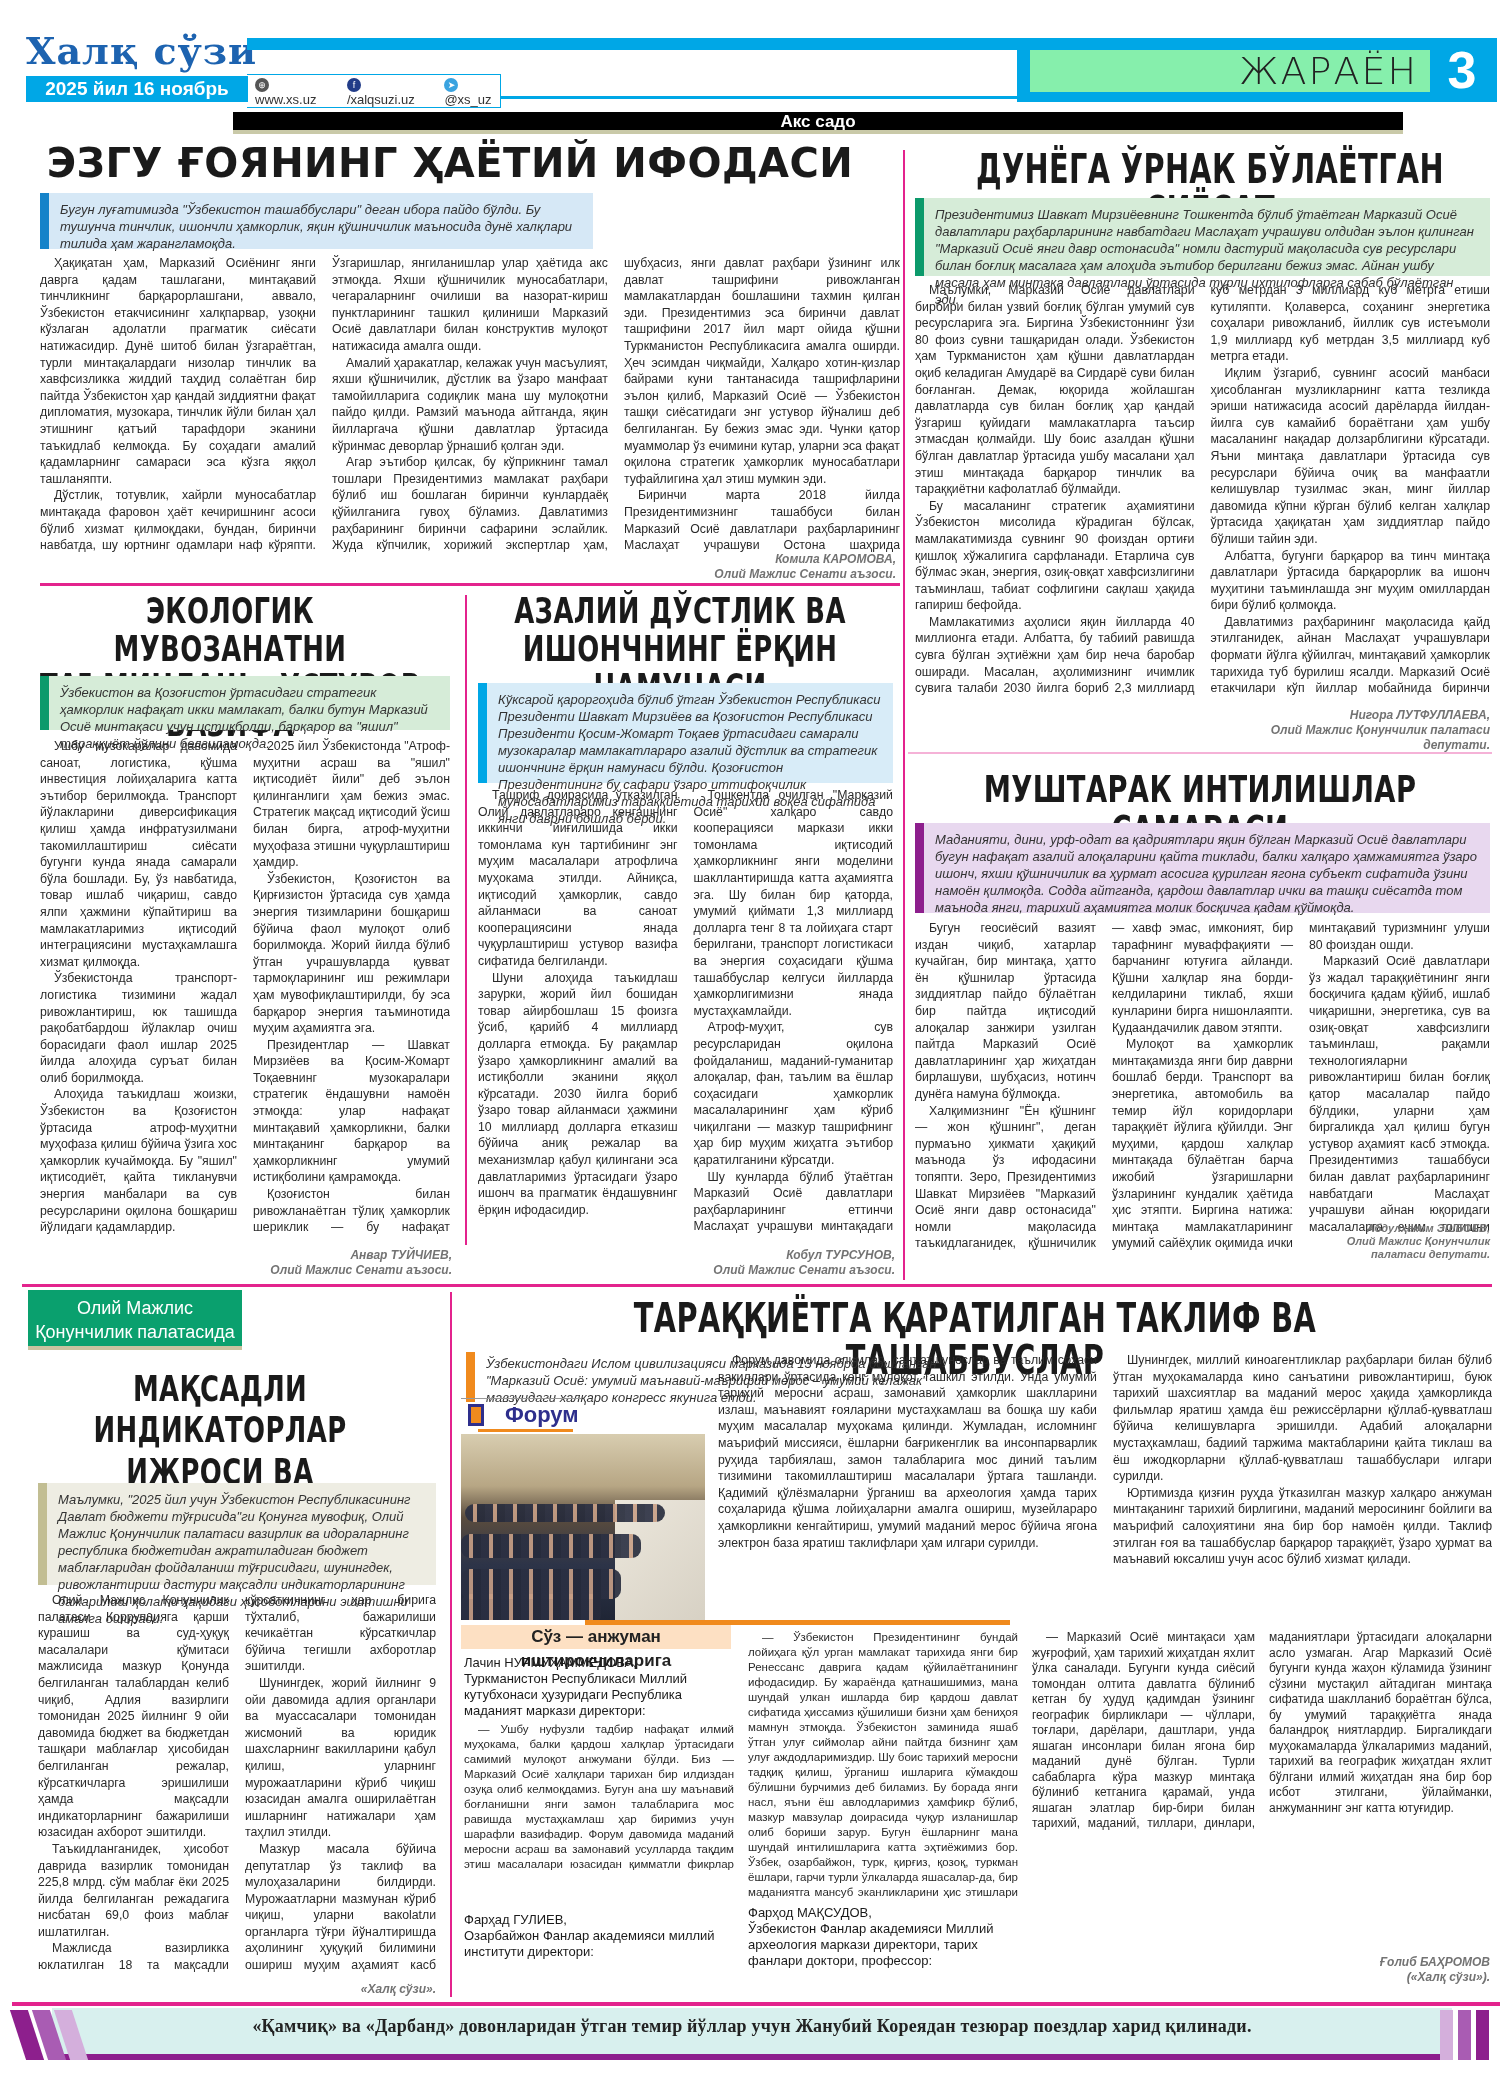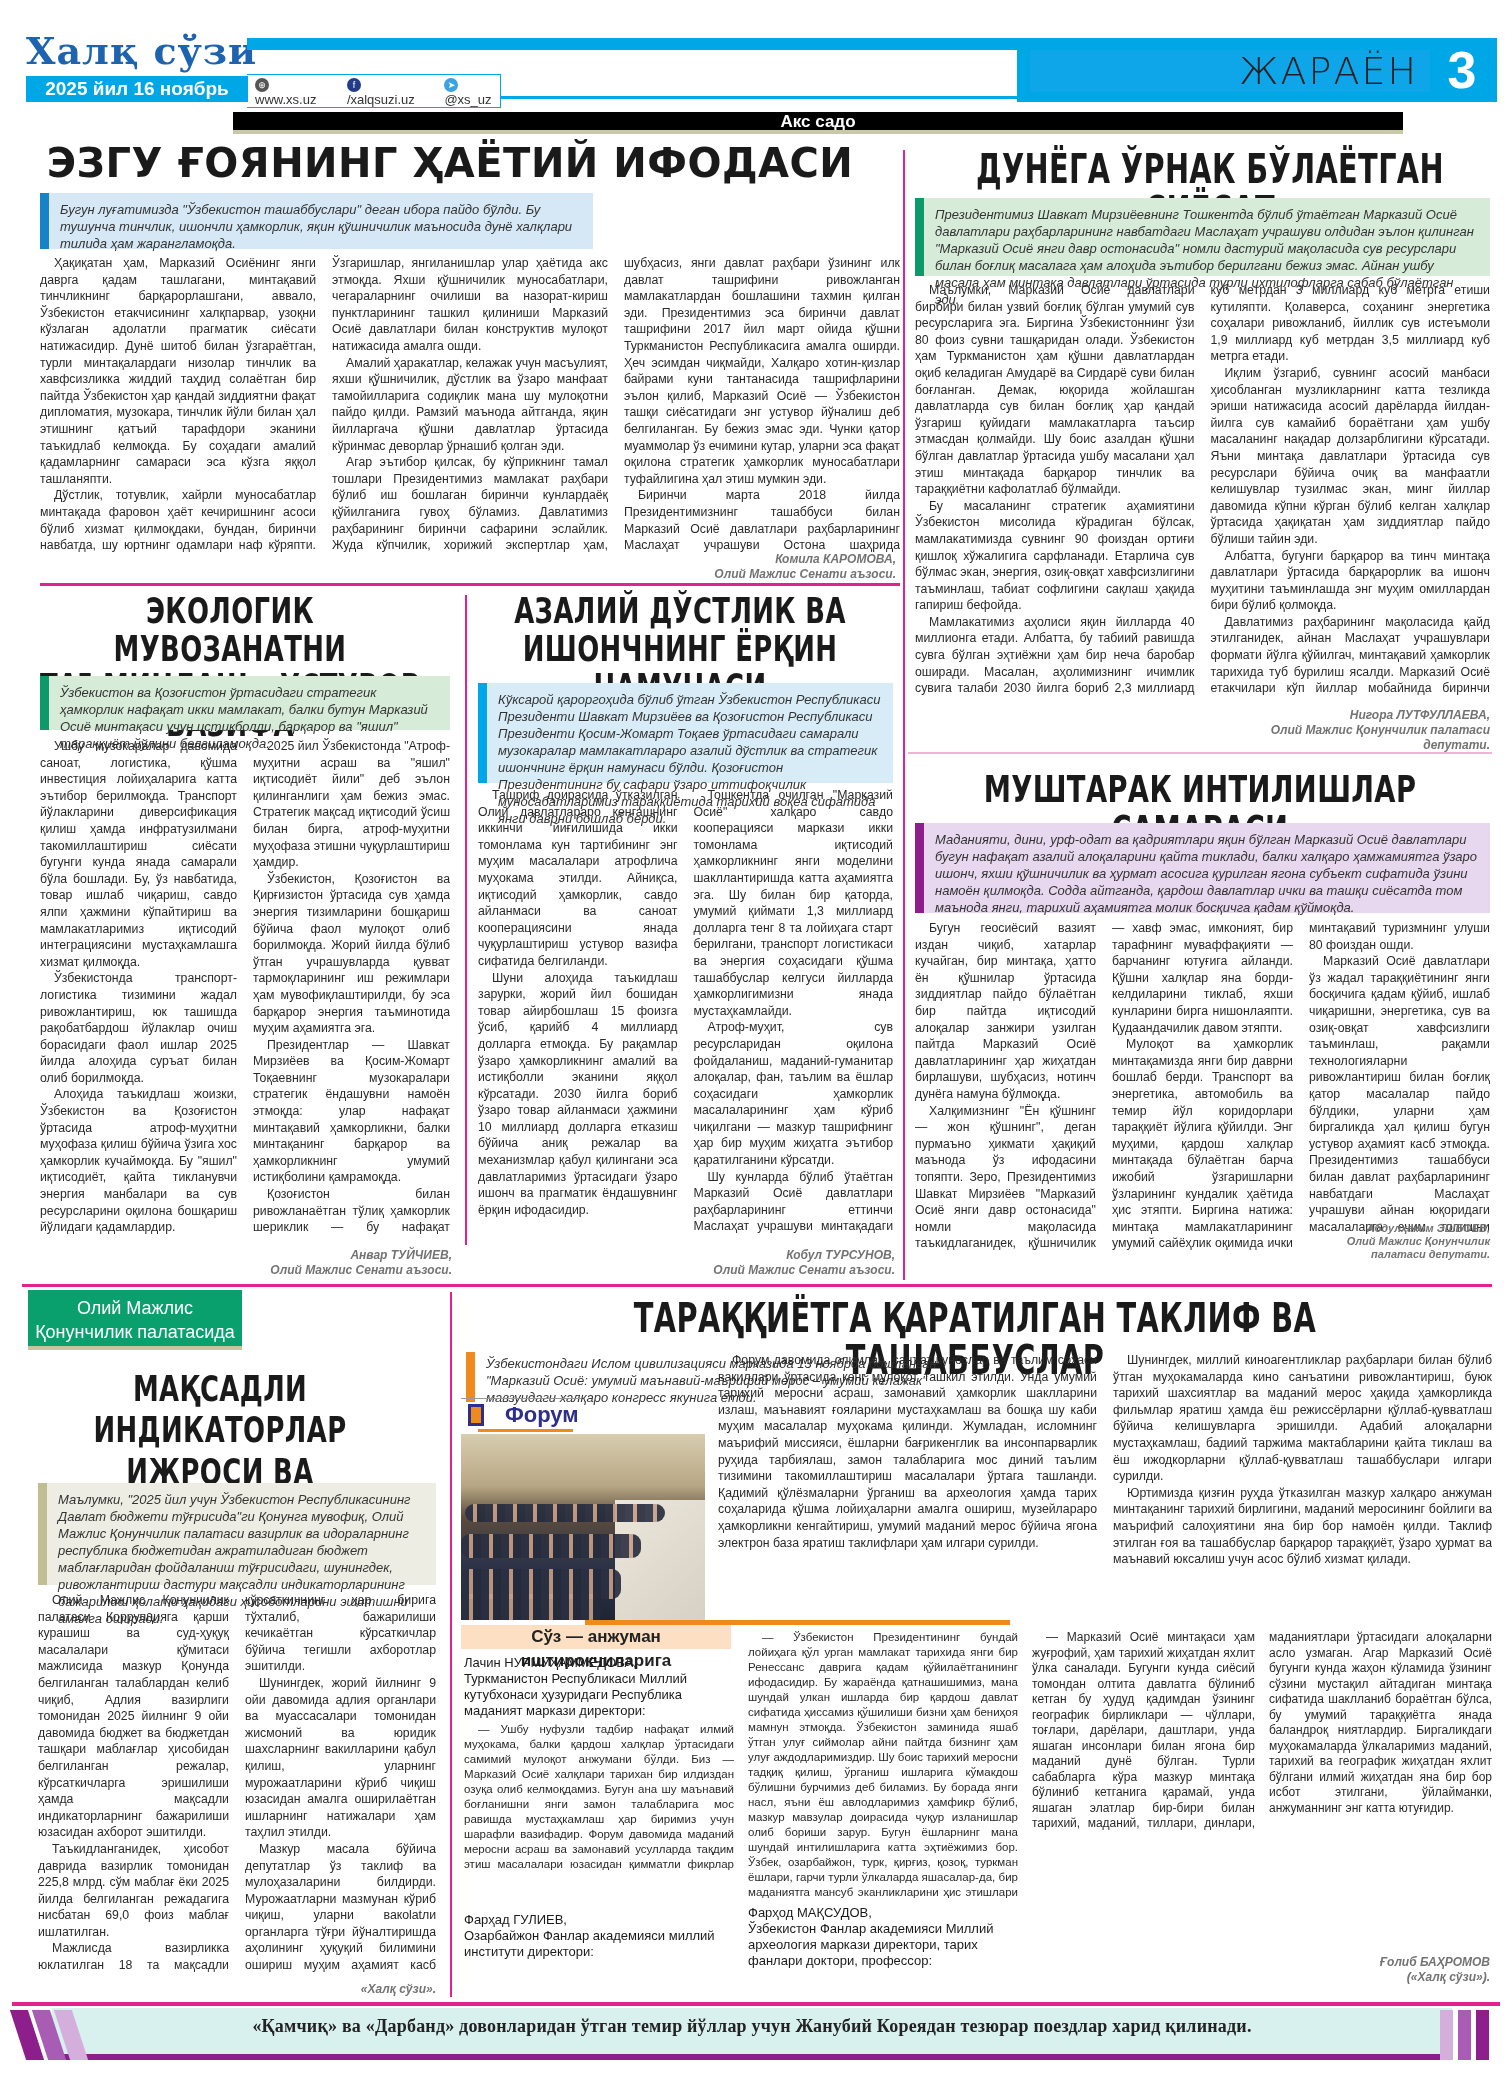--- a/index.html
+++ b/index.html
@@ -11,21 +11,21 @@
   .logo { position: absolute; left: 26px; top: 28px; font-family: "DejaVu Serif", serif; font-weight: bold; font-size: 38px; color: #1d63b0; letter-spacing: 1px; }
   .date-bar { position: absolute; left: 26px; top: 76px; width: 222px; height: 26px; background: #00a7e6; color: #fff; font-weight: bold; font-size: 19px; text-align: center; line-height: 26px; }
   .top-blue { position: absolute; left: 247px; top: 38px; width: 1250px; height: 12px; background: #00a7e6; }
   .social { position: absolute; left: 247px; top: 74px; width: 254px; height: 34px; border: 1px solid #00a7e6; border-left: none; display: flex; align-items: center; gap: 24px; padding-left: 8px; font-size: 13px; color: #333; }
   .social span.ic { display: inline-block; width: 14px; height: 14px; border-radius: 50%; font-size: 9px; color: #fff; text-align: center; line-height: 14px; margin-right: 3px; }
   .ic-web { background: #555; }
   .ic-fb { background: #223c88; }
   .ic-tg { background: #3aa3e0; }
   .social-line { position: absolute; left: 500px; top: 96px; width: 997px; height: 3px; background: #00a7e6; }
   .section-box { position: absolute; left: 1017px; top: 38px; width: 480px; height: 64px; background: #00a7e6; }
-  .section-name { position: absolute; left: 1030px; top: 50px; width: 400px; height: 42px; background: #0ea5e9; text-align: right; padding-right: 12px; font-size: 38px; line-height: 42px; color: #222; letter-spacing: 2px; font-family: "DejaVu Sans", sans-serif; font-weight: 300; padding-left: 44px; }
+  .section-name { position: absolute; left: 1030px; top: 50px; width: 400px; height: 42px; background: #86efac; text-align: right; padding-right: 12px; font-size: 38px; line-height: 42px; color: #222; letter-spacing: 2px; font-family: "DejaVu Sans", sans-serif; font-weight: 300; padding-left: 44px; }
   .page-num { position: absolute; left: 1432px; top: 40px; width: 60px; height: 60px; color: #fff; font-size: 52px; font-weight: bold; text-align: center; line-height: 60px; }
 
   
   .ribbon { position: absolute; left: 233px; top: 112px; width: 1170px; height: 22px; background: #000000; border-bottom: 4px solid #c9c9a8; color: #fff; font-weight: bold; font-size: 17px; text-align: center; line-height: 20px; }
 
   
   .headline { font-family: "DejaVu Sans", sans-serif; font-weight: 900; color: #1a1a1a; text-align: center; letter-spacing: 0.5px; line-height: 1.05; }
   .headline.condensed { transform: scaleX(0.72); transform-origin: center; font-weight: bold; }
   .lead { position: absolute; font-style: italic; font-size: 13px; line-height: 17px; padding: 8px 12px 8px 20px; color: #333; }
   .lead::before { content: ""; position: absolute; left: 0; top: 0; bottom: 0; width: 9px; }

